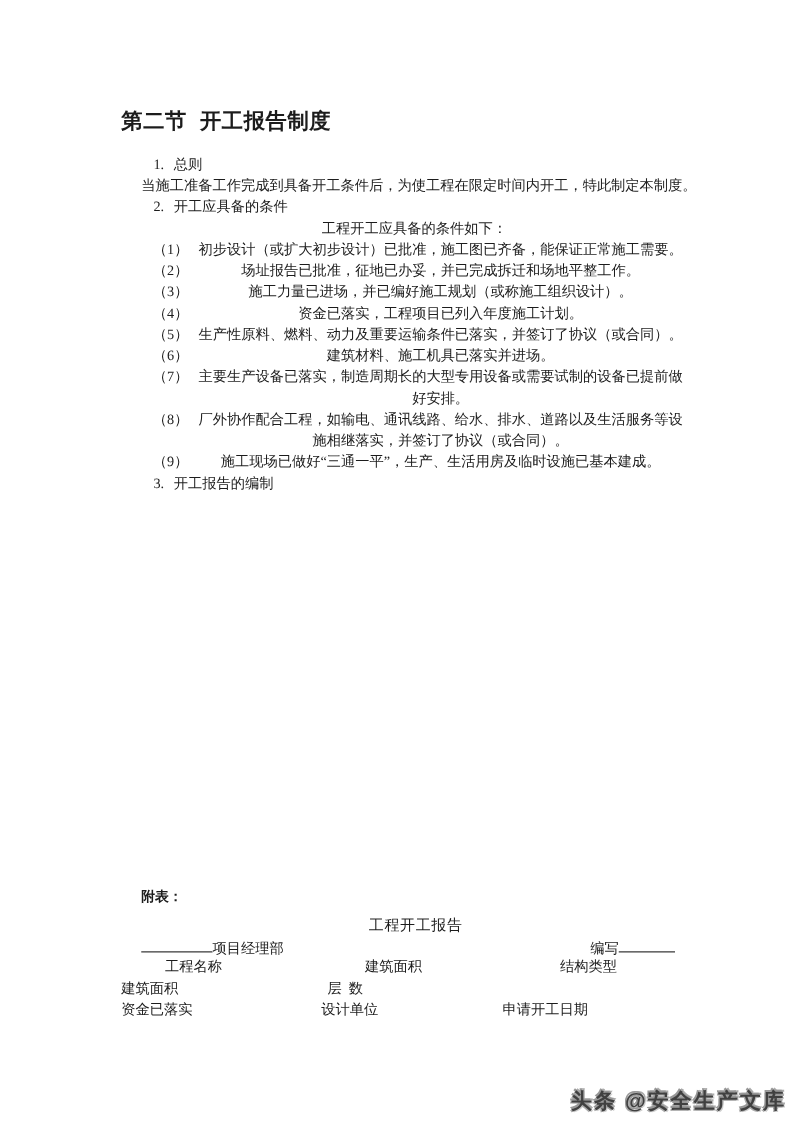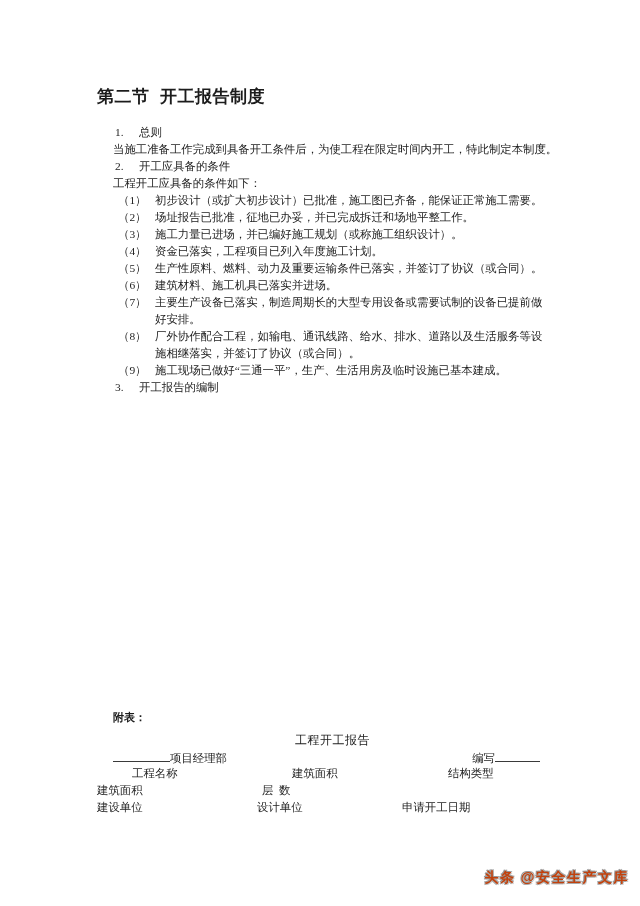--- a/index.html
+++ b/index.html
@@ -3,20 +3,21 @@
 <meta charset="utf-8">
 <style>
   html,body{margin:0;padding:0;background:#ffffff;}
   .page{
     position:relative;
     width:640px;height:906px;
     background:#ffffff;
     overflow:hidden;
     font-family:"Liberation Serif","DejaVu Serif",serif;
     color:#1c1c1c;
+    text-align:center;
   }
   .doc-title{
     position:absolute;left:97px;top:85px;
     margin:0;
     font-family:"Liberation Sans","DejaVu Sans",sans-serif;
     font-size:17px;font-weight:700;letter-spacing:0.5px;
     white-space:pre;
   }
   .content{
     position:absolute;left:113px;top:124px;width:437px;
@@ -54,22 +55,22 @@
   .row-1{top:56px;margin-left:35px;}
   .row-2{top:73px;}
   .row-3{top:90px;}
   .cell{position:absolute;white-space:pre;}
   .row-1 .c1{left:0;}   .row-1 .c2{left:160px;} .row-1 .c3{left:316px;}
   .row-2 .c1{left:0;}   .row-2 .c2{left:165px;} .row-2 .c3{left:316px;}
   .row-3 .c1{left:0;}   .row-3 .c2{left:160px;} .row-3 .c3{left:305px;}
   .watermark{
     position:absolute;top:869px;right:11px;
     font-family:"Liberation Sans","DejaVu Sans",sans-serif;
-    font-size:14px;font-weight:700;letter-spacing:1.5px;
-    color:#c2410c;white-space:pre;
+    font-size:17px;font-weight:700;letter-spacing:1.5px;
+    color:#404040;white-space:pre;
     text-shadow:
       -1px -1px 0 #989898,
        1px -1px 0 #ababab,
       -1px  1px 0 #ababab,
        1px  1px 0 #cfcfcf;
   }
 </style>
 </head>
 <body>
 
@@ -146,21 +147,21 @@
       <span class="cell c1">工程名称</span>
       <span class="cell c2">建筑面积</span>
       <span class="cell c3">结构类型</span>
     </div>
     <div class="form-row row-2">
       <span class="cell c1">建筑面积</span>
       <span class="cell c2">层  数</span>
       <span class="cell c3"></span>
     </div>
     <div class="form-row row-3">
-      <span class="cell c1">建设单位</span>
+      <span class="cell c1">资金已落实</span>
       <span class="cell c2">设计单位</span>
       <span class="cell c3">申请开工日期</span>
     </div>
   </div>
 
   <div class="watermark">头条 @安全生产文库</div>
 
 </div>
 
 </body></html>

